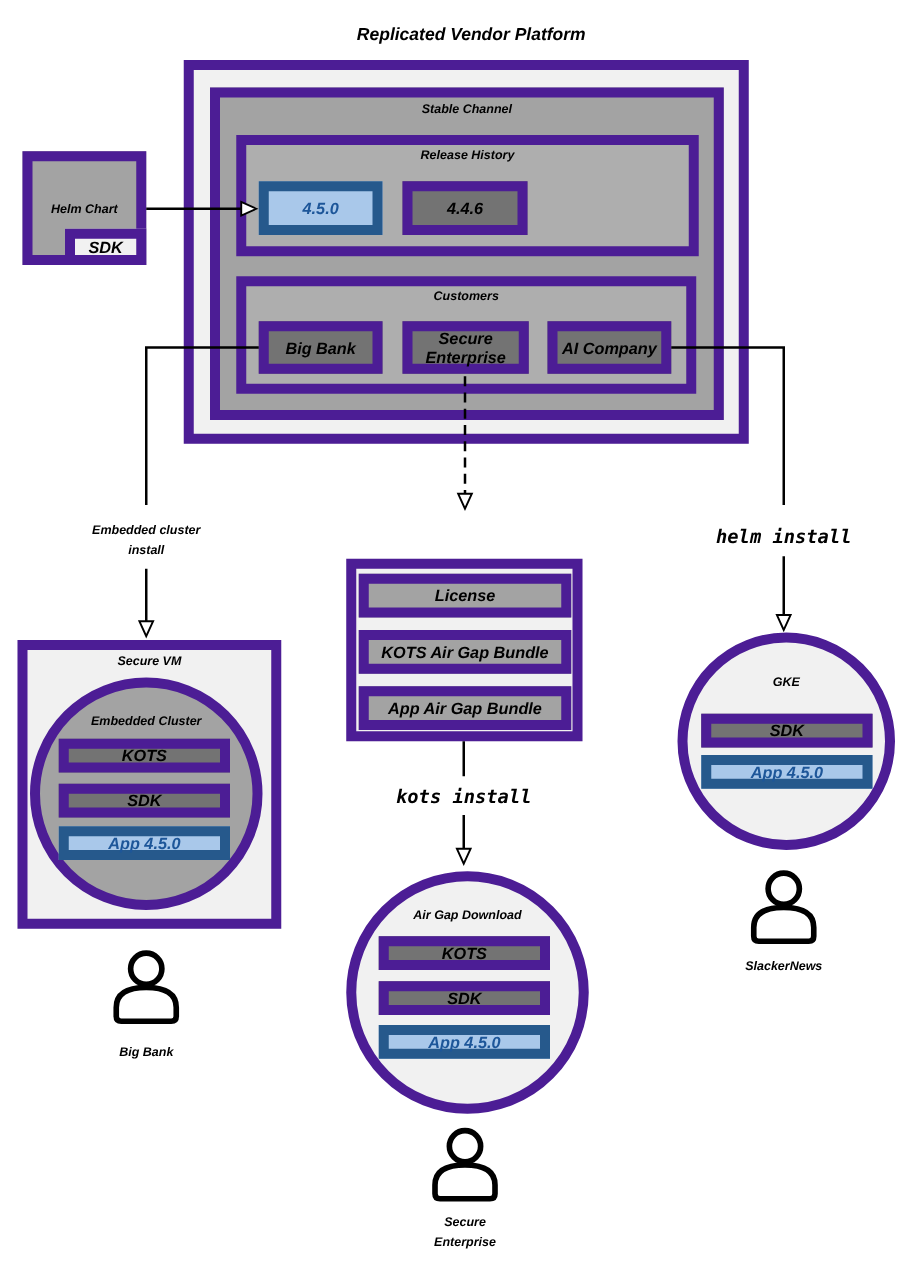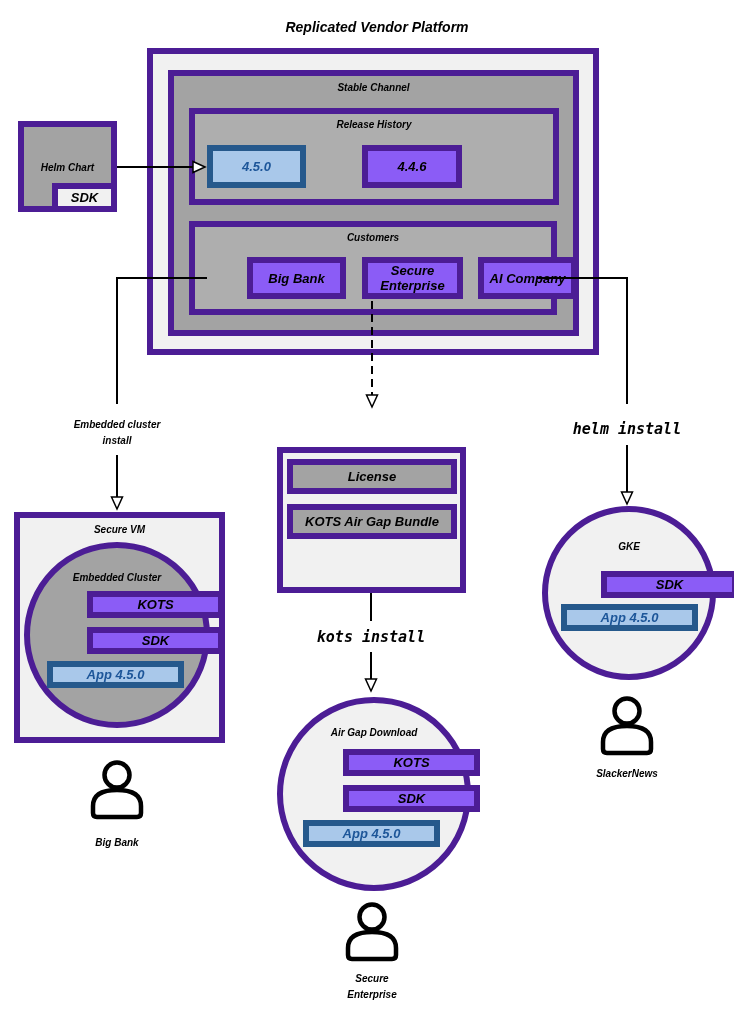--- a/index.html
+++ b/index.html
@@ -2,25 +2,25 @@
 <html style="--highlight-fill: #a9c8ea; --highlight-border: #26598c; --highlight-text: #1d5699;"><head>
 <meta charset="utf-8">
 <style>
   html,body{margin:0;padding:0;background:#fff;}
   .canvas{
     position:relative;width:734px;height:1026px;background:#ffffff;
     font-family:"Liberation Sans",sans-serif;font-weight:bold;color:#000;
     overflow:hidden;
     font-style:italic;
   }
-  .box{position:absolute;box-sizing:border-box;border:6px solid #4c1d95;}
+  .box{position:absolute;box-sizing:border-box;border:8px solid #4c1d95;}
   .fill-lightest{background:#f1f1f1;}
   .fill-light{background:#a3a3a3;}
   .fill-mid{background:#aeaeae;}
-  .fill-white{background:#8b5cf6;margin-left:40px;}
+  .fill-white{background:#737373;}
   .circle{border-radius:50%;}
   .cell{
     display:flex;align-items:center;justify-content:center;
     text-align:center;font-size:13px;line-height:15px;white-space:pre-line;
   }
   .highlight{
     background:var(--highlight-fill,#a9c8ea);
     border-color:var(--highlight-border,#26598c);
     color:var(--highlight-text,#1d5699);
   }
@@ -63,20 +63,21 @@
   <div class="box fill-light" style="left:18px;top:121px;width:99px;height:91px"></div>
   <div class="lbl" style="left:18px;top:160px;width:99px">Helm Chart</div>
   <div class="box cell fill-lightest" style="left:52px;top:183px;width:65px;height:29px">SDK</div>
 
   <div class="lbl" style="left:37px;top:417px;width:160px">Embedded cluster
 install</div>
 
   <div class="box fill-lightest" style="left:277px;top:447px;width:189px;height:146px"></div>
   <div class="box cell fill-light" style="left:287px;top:459px;width:170px;height:35px">License</div>
   <div class="box cell fill-light" style="left:287px;top:504px;width:170px;height:35px">KOTS Air Gap Bundle</div>
+  <div class="box cell fill-light" style="left:287px;top:549px;width:170px;height:35px">App Air Gap Bundle</div>
 
   <div class="lbl mono" style="left:291px;top:629px;width:160px">kots install</div>
   <div class="lbl mono" style="left:547px;top:421px;width:160px">helm install</div>
 
   <div class="box fill-lightest" style="left:14px;top:512px;width:211px;height:231px"></div>
   <div class="lbl" style="left:14px;top:522px;width:211px">Secure VM</div>
   <div class="box circle fill-light" style="left:24px;top:542px;width:186px;height:186px"></div>
   <div class="lbl" style="left:24px;top:570px;width:186px">Embedded Cluster</div>
   <div class="box cell fill-white" style="left:47px;top:591px;width:137px;height:27px">KOTS</div>
   <div class="box cell fill-white" style="left:47px;top:627px;width:137px;height:27px">SDK</div>

